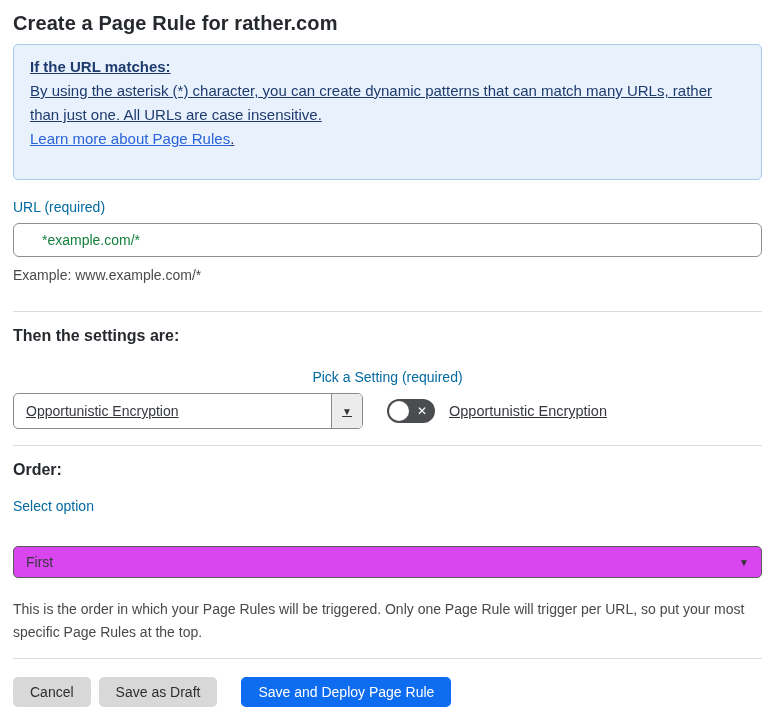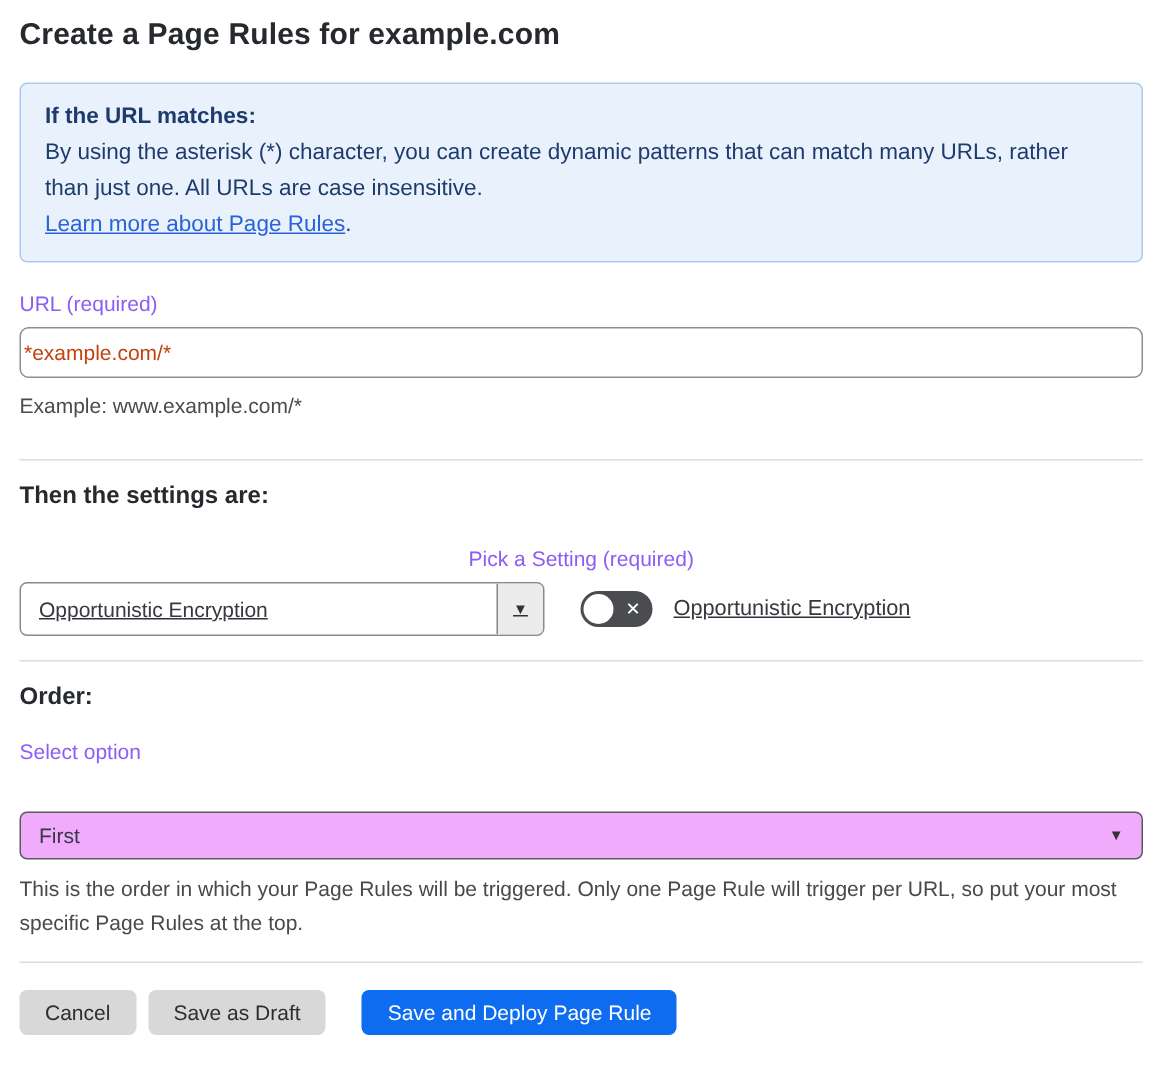--- a/index.html
+++ b/index.html
@@ -14,55 +14,56 @@
 
   .page-title {
     margin-top: 12px;
     font-size: 20px;
     font-weight: bold;
     color: #26292e;
     letter-spacing: 0.1px;
   }
 
   .info-box {
-    margin-top: 20px;
+    margin-top: 9px;
     background: #e9f2fc;
     border: 1px solid #a9c9ee;
     border-radius: 5px;
-    padding: 10px 16px 12px 16px;
+    padding: 10px 16px 28px 16px;
     font-size: 15px;
     line-height: 24px;
     color: #1e3b6e;
+    text-decoration: underline;
   }
   .info-heading { font-weight: bold; }
   .info-body { }
   .info-link-line a {
     color: #2962d9;
     text-decoration: underline;
     cursor: pointer;
   }
   .info-link-line .period { color: #1e3b6e; }
 
   .field-label {
     display: block;
     font-size: 14px;
-    color: #8b5cf6;
+    color: #0369a1;
     margin-top: 19px;
     margin-bottom: 8px;
   }
 
   .url-input {
     width: 100%;
     height: 34px;
     border: 1px solid #8e8e8e;
     border-radius: 6px;
-    padding: 0 2px;
+    padding: 0 28px;
     font-size: 14px;
     font-family: "Liberation Sans", sans-serif;
-    color: #c2410c;
+    color: #15803d;
     background: #fff;
     outline: none;
   }
   .helper-text {
     margin-top: 7px;
     font-size: 14px;
     color: #4b4b4b;
     line-height: 23px;
   }
 
@@ -167,38 +168,38 @@
     color: #ffffff;
   }
   .add-setting-btn { margin-top: 33px; }
 
   .full-select {
     position: relative;
     width: 100%;
     height: 32px;
     border: 1px solid #5a5a5a;
     border-radius: 5px;
-    background: #f0abfc;
+    background: #d946ef;
     display: flex;
     align-items: center;
     padding: 0 12px;
     font-size: 14px;
     color: #36393f;
     cursor: pointer;
     margin-top: 32px;
   }
   .full-select .arrow {
     position: absolute;
     right: 12px;
     font-size: 10px;
     color: #333333;
   }
 
   .order-helper {
-    margin-top: 8px;
+    margin-top: 20px;
     font-size: 14px;
     color: #494949;
     line-height: 23px;
     max-width: 735px;
   }
 
   .footer-bar {
     margin-top: 18px;
     display: flex;
     gap: 8px;
@@ -210,21 +211,21 @@
   .footer-divider { margin-top: 14px; }
 
   .pick-label { margin-top: 24px; text-align: center; }
   .order-label { }
 </style>
 </head>
 <body>
 
 <div class="page">
 
-  <h1 class="page-title">Create a Page Rules for example.com</h1>
+  <h1 class="page-title">Create a Page Rule for rather.com</h1>
 
   <div class="info-box">
     <div class="info-heading">If the URL matches:</div>
     <div class="info-body">By using the asterisk (*) character, you can create dynamic patterns that can match many URLs, rather than just one. All URLs are case insensitive.</div>
     <div class="info-link-line"><a>Learn more about Page Rules</a><span class="period">.</span></div>
   </div>
 
   <label class="field-label">URL (required)</label>
   <input class="url-input" type="text" value="*example.com/*" style="">
   <div class="helper-text">Example: www.example.com/*</div>

